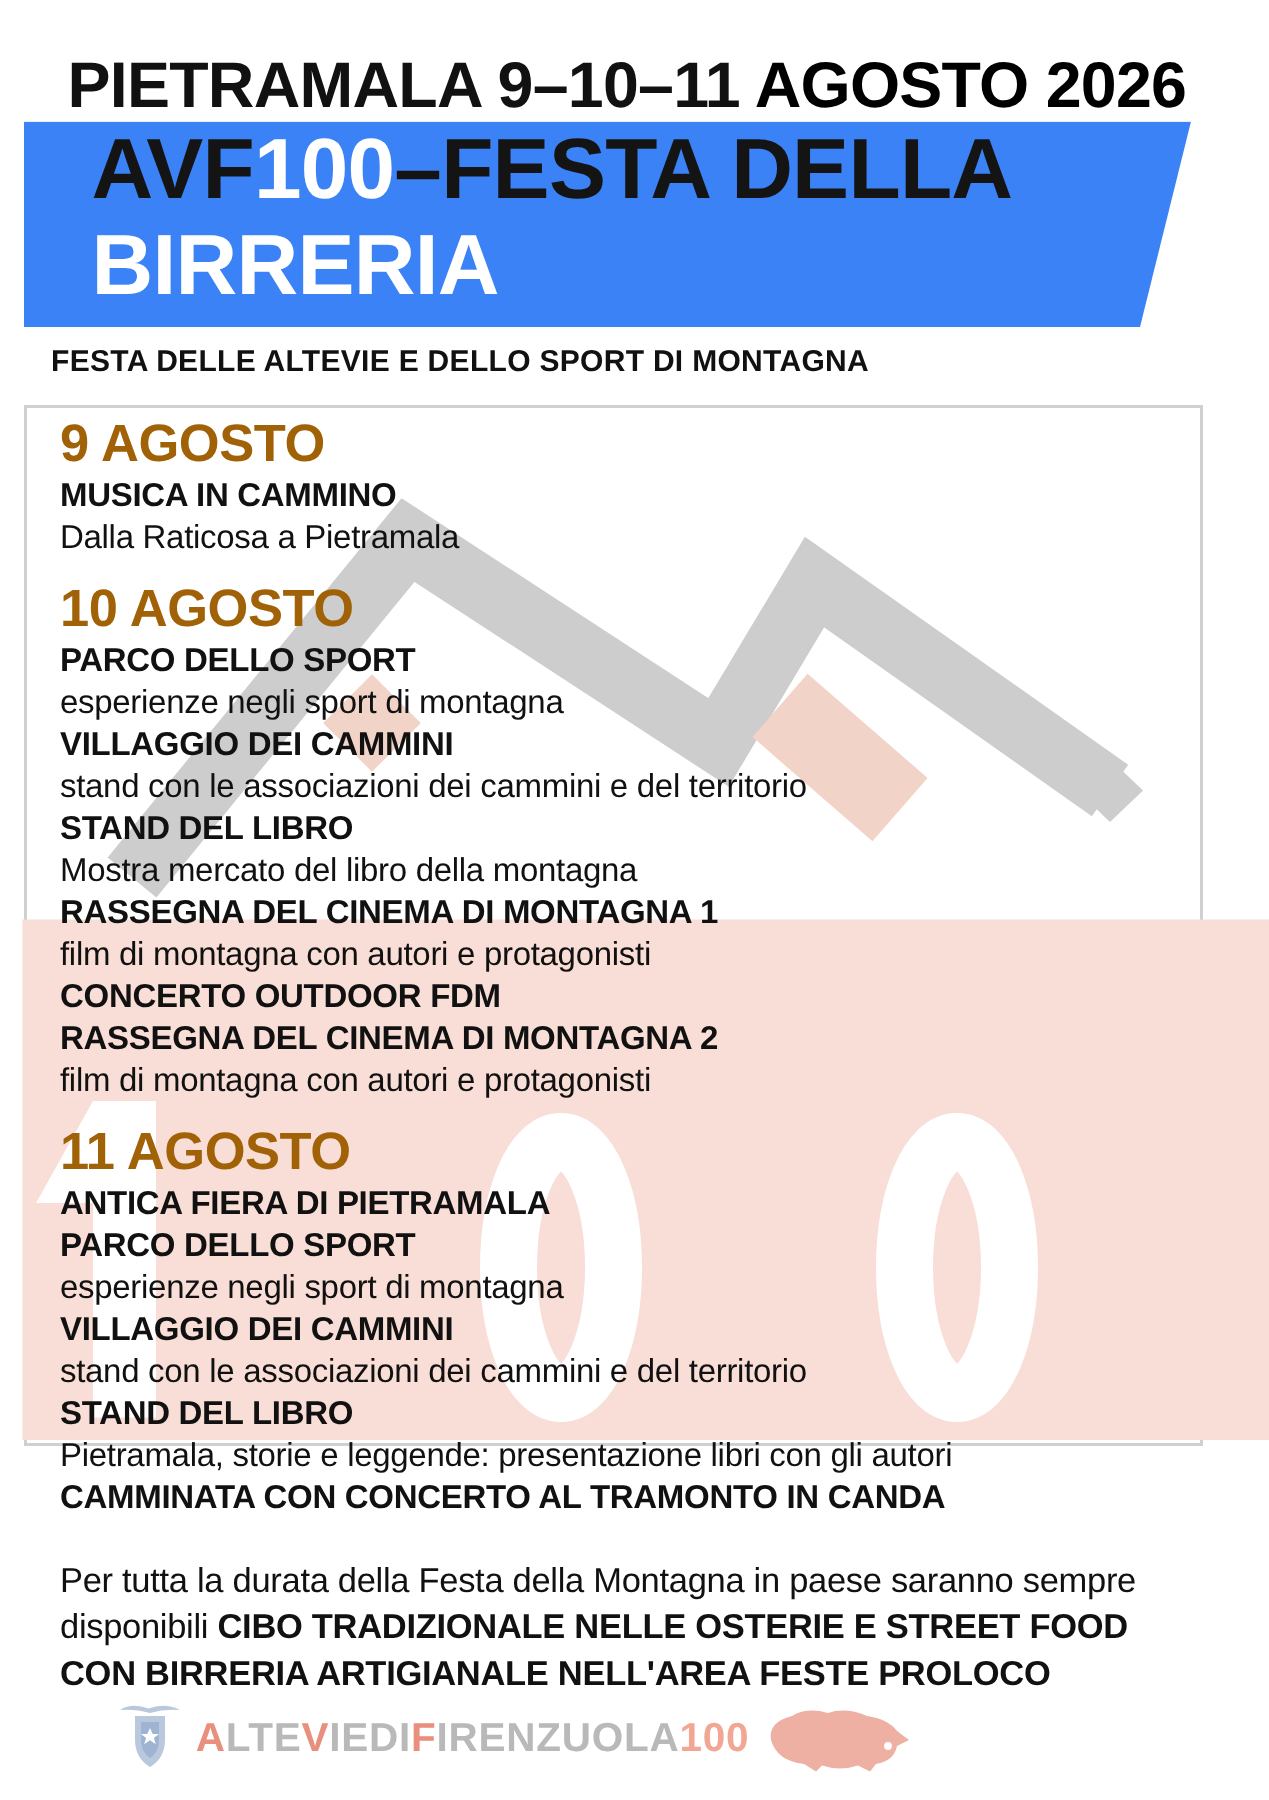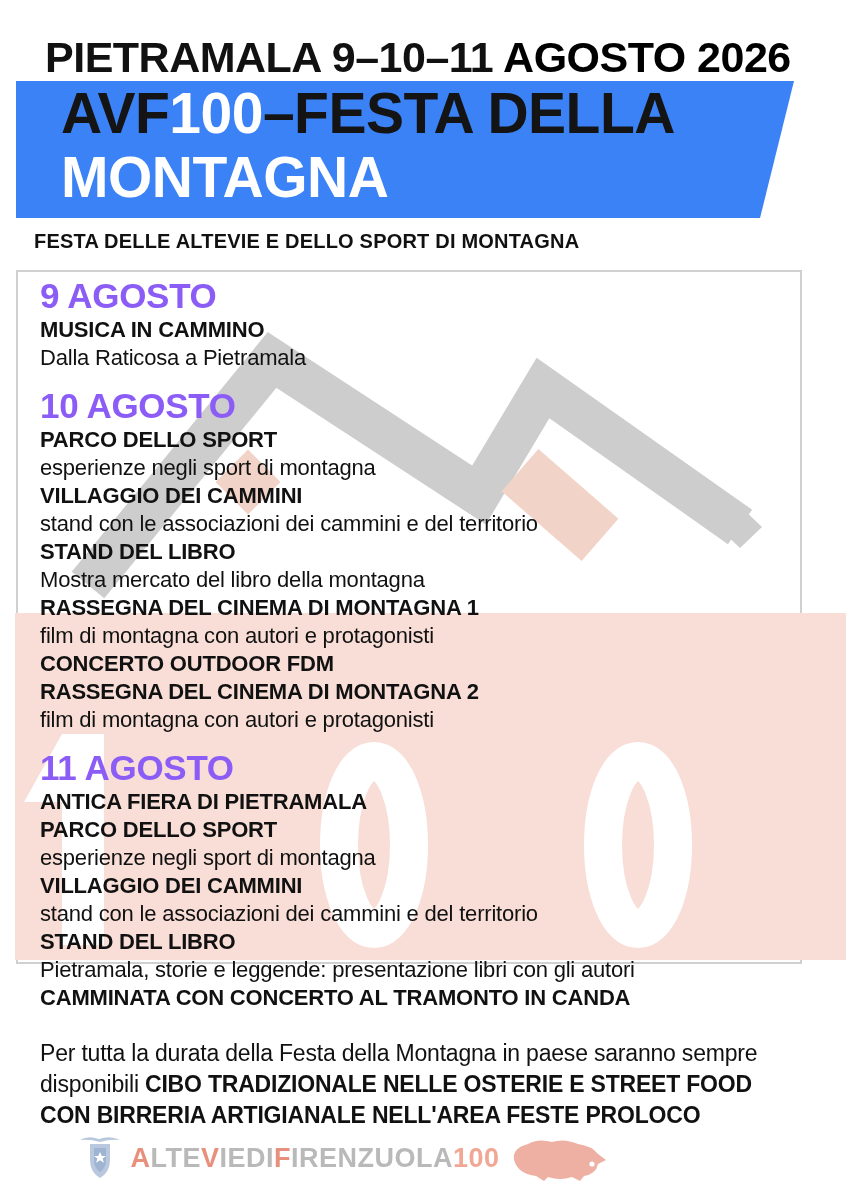--- a/index.html
+++ b/index.html
@@ -24,21 +24,21 @@
   
   .wm-m{position:absolute;left:0;top:0;width:846px;height:1200px;z-index:0;}
   .band{position:absolute;left:15px;top:613px;width:831px;height:347px;background:#f8ded6;z-index:2;}
   .wm-100{position:absolute;left:0;top:0;width:846px;height:1200px;z-index:3;}
   
   .box{position:absolute;left:16px;top:270px;width:782px;height:690px;
     border:2px solid #d0d0d0;z-index:1;}
   
   .schedule{position:absolute;left:40px;top:276px;width:740px;z-index:4;}
   .day + .day{margin-top:14px;}
-  .day-heading{font-size:35px;font-weight:bold;color:#8b5cf6;line-height:40px;letter-spacing:-0.3px;}
+  .day-heading{font-size:35px;font-weight:bold;color:#a16207;line-height:40px;letter-spacing:-0.3px;}
   .line{font-size:22px;line-height:28px;letter-spacing:-0.2px;white-space:nowrap;}
   .line.b{font-weight:bold;}
   
   .note{position:absolute;left:40px;top:1038px;width:766px;font-size:23px;line-height:31px;
     letter-spacing:-0.2px;z-index:4;}
   .note .seg-bold{font-weight:bold;}
   
   .logo-row{position:absolute;left:0;top:1134px;width:686px;display:flex;align-items:center;
     justify-content:center;gap:8px;z-index:4;}
   .logo-text{font-size:27px;font-weight:bold;letter-spacing:0.5px;white-space:nowrap;}
@@ -68,21 +68,21 @@
     <ellipse cx="638" cy="845" rx="35" ry="84" fill="none" stroke="#ffffff" stroke-width="38"></ellipse>
   </svg>
 
   <div class="top-title">
     <span>PIETRAMALA 9–10–11 </span><span class="accent">AGOSTO 2026</span>
   </div>
 
   <div class="banner">
     <div class="banner-text">
       <div id="banner-line1"><span class="t-dark">AVF</span><span class="t-white">100</span><span class="t-dark">–FESTA DELLA</span></div>
-      <div class="t-white">MONTAGNA</div>
+      <div class="t-white">BIRRERIA</div>
     </div>
   </div>
 
   <div class="subtitle">FESTA DELLE ALTEVIE E DELLO SPORT DI MONTAGNA</div>
 
   <div class="schedule" id="schedule">
       <div class="day">
         <div class="day-heading">9 AGOSTO</div>
         <div class="line b">MUSICA IN CAMMINO</div>
         <div class="line r">Dalla Raticosa a Pietramala</div>

